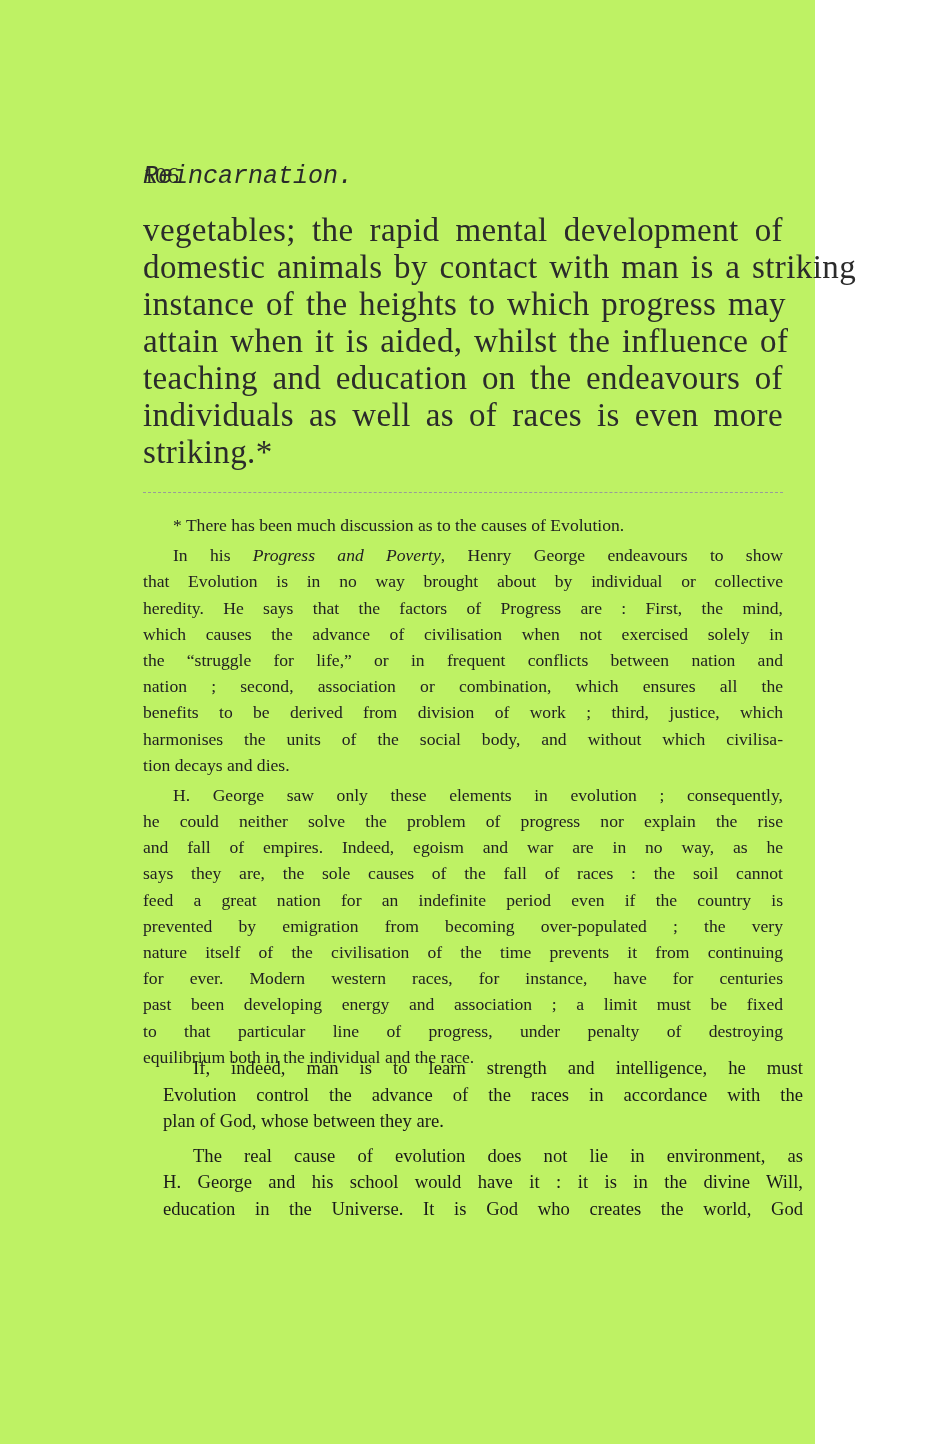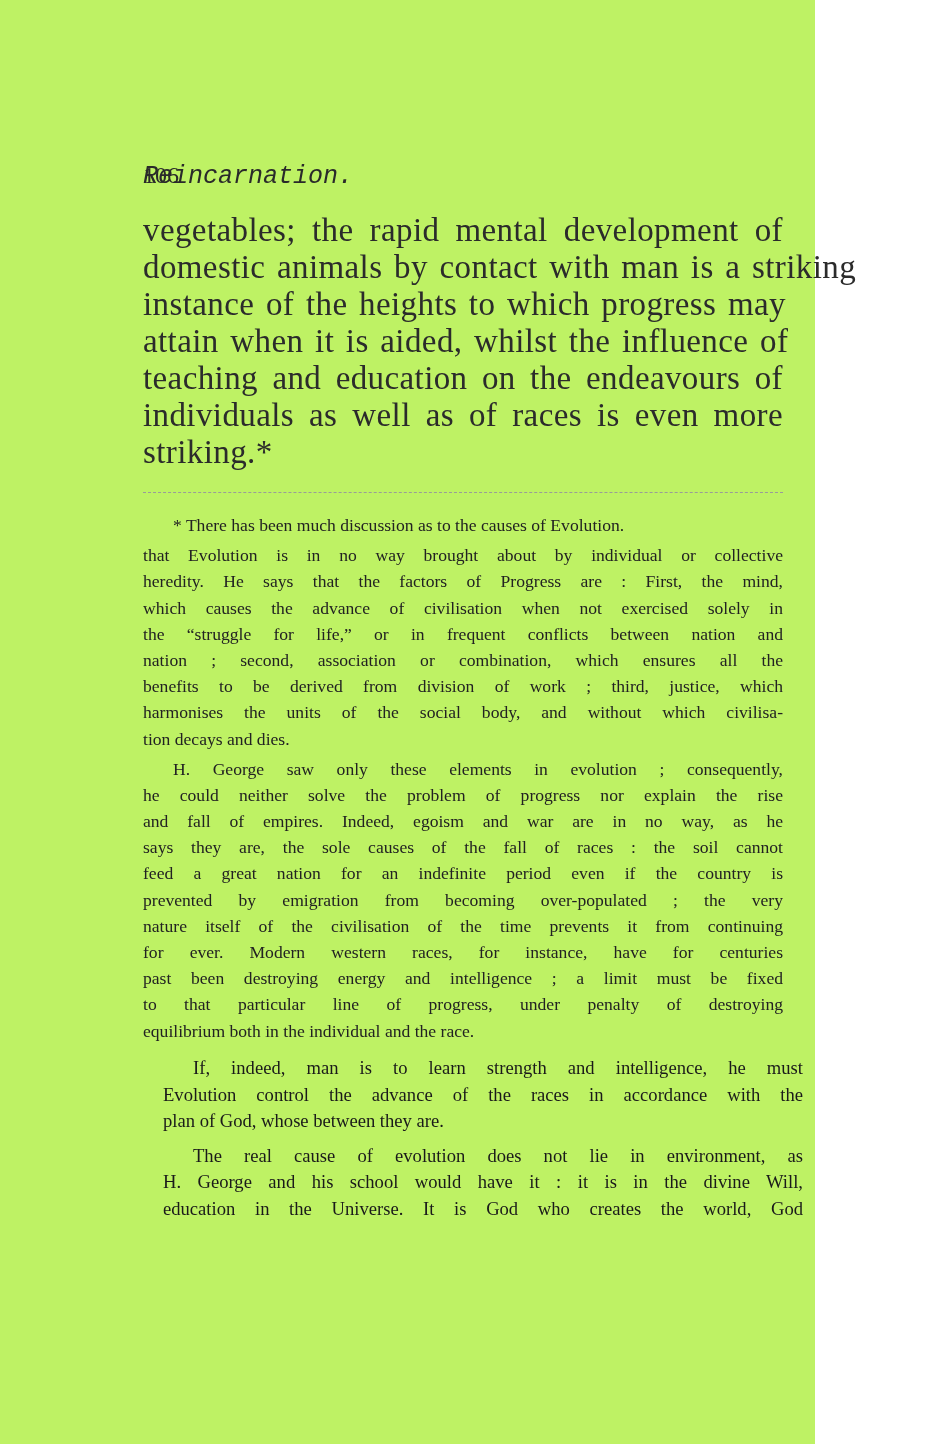--- a/index.html
+++ b/index.html
@@ -44,39 +44,40 @@
     <span class="line last">striking.*</span>
   </div>
 
   <div class="rule"></div>
 
   <div class="footnotes">
     <div class="fn-block">
       <span class="fline last indent">* There has been much discussion as to the causes of Evolution.</span>
     </div>
     <div class="fn-block">
+      <span class="fline indent"><span>In his </span><em>Progress and Poverty</em><span>, Henry George endeavours to show</span></span>
       <span class="fline">that Evolution is in no way brought about by individual or collective</span>
       <span class="fline">heredity.  He says that the factors of Progress are : First, the mind,</span>
       <span class="fline">which causes the advance of civilisation when not exercised solely in</span>
       <span class="fline">the “struggle for life,” or in frequent conflicts between nation and</span>
       <span class="fline">nation ; second, association or combination, which ensures all the</span>
       <span class="fline">benefits to be derived from division of work ;  third, justice, which</span>
       <span class="fline">harmonises the units of the social body, and without which civilisa-</span>
       <span class="fline last">tion decays and dies.</span>
     </div>
     <div class="fn-block">
       <span class="fline indent">H. George saw only these elements in evolution ;  consequently,</span>
       <span class="fline">he could neither solve the problem of progress nor explain the rise</span>
       <span class="fline">and fall of empires.  Indeed, egoism and war are in no way, as he</span>
       <span class="fline">says they are, the sole causes of the fall of races : the soil cannot</span>
       <span class="fline">feed a great nation for an indefinite period even if the country is</span>
       <span class="fline">prevented by emigration from becoming over-populated ; the very</span>
       <span class="fline">nature itself of the civilisation of the time prevents it from continuing</span>
       <span class="fline">for ever.  Modern western races, for instance, have for centuries</span>
-      <span class="fline">past been destroying energy and intelligence ; a limit must be fixed</span>
+      <span class="fline">past been developing energy and association ; a limit must be fixed</span>
       <span class="fline">to that particular line of progress, under penalty of destroying</span>
       <span class="fline last">equilibrium both in the individual and the race.</span>
     </div>
   </div>
 
   <div class="body-tail">
     <div>
       <span class="bline indent">If, indeed, man is to learn strength and intelligence, he must</span>
       <span class="bline">Evolution control the advance of the races in accordance with the</span>
       <span class="bline last">plan of God, whose between they are.</span>

